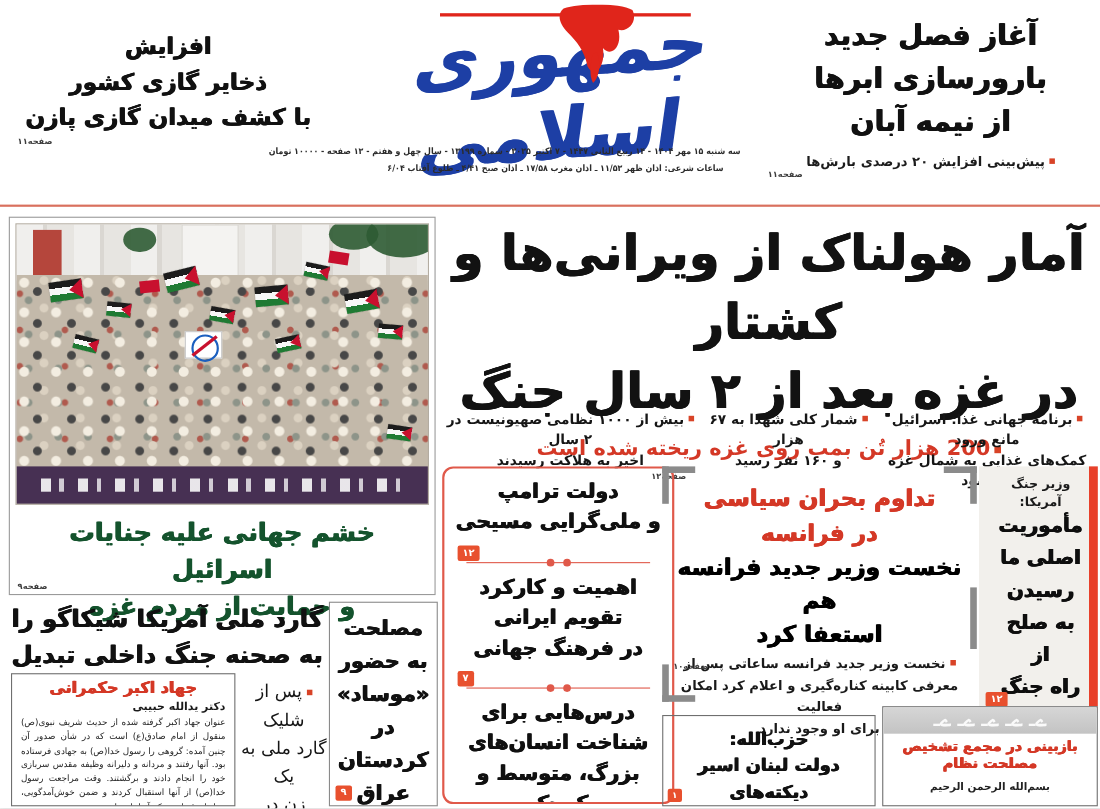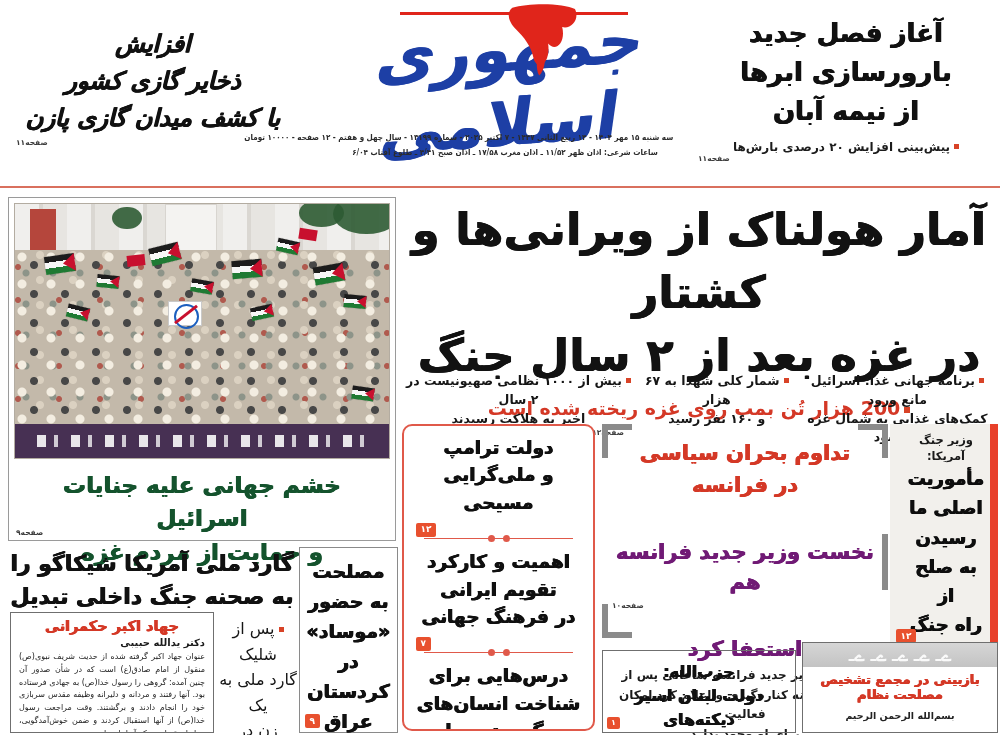--- a/index.html
+++ b/index.html
@@ -11,21 +11,21 @@
   .c { text-align:center; }
   .heavy { font-weight:bold; text-shadow:.5px 0 0 currentColor, -.5px 0 0 currentColor; }
   .pg { font-size:7.5px; color:#3c3c3c; font-weight:bold; }
   .rs { display:inline-block; width:6px; height:6px; background:#d84327; margin-left:4px; vertical-align:2px; }
   .rs.sm { width:5px; height:5px; }
   .badge { display:inline-block; background:#e8502e; color:#fff; font-weight:bold;
            font-size:9px; line-height:1; padding:2.5px 4.5px; border-radius:2px; }
 
   
   .top-left { left:2px; top:26px; width:302px; }
-  .top-left .ln { font-size:24px; line-height:1.55; color:#111;font-style:italic; }
+  .top-left .ln { font-size:21px; line-height:1.55; color:#111; }
   .top-right { left:698px; top:14px; width:296px; }
   .top-right .ln { font-size:26px; line-height:1.5; color:#111; }
   .top-sub { font-size:12px; font-weight:bold; color:#1c1c1c; margin-top:9px; }
   .masthead { left:318px; top:6px; width:374px; height:178px; }
   .mast-redline { position:absolute; left:82px; top:6px; width:228px; height:3px; background:#e0251b; }
   .mast-title { position:absolute; top:6px; width:100%; text-align:center; font-size:64px;
                 font-weight:bold; color:#1d3fa5; transform:rotate(-4deg) skewX(-12deg);
                 text-shadow:1px 0 0 #1d3fa5; letter-spacing:-2px; }
   .mast-drip { position:absolute; left:186px; top:-2px; }
   .datelines { position:absolute; top:124px; width:100%; }
@@ -80,40 +80,40 @@
   .article-title { font-size:14.5px; color:#d43826; text-align:center; margin-bottom:3px; }
   .article-author { font-size:10px; font-weight:bold; color:#1a1a1a; margin-bottom:3px; }
   .article-body { font-size:8px; line-height:1.6; color:#222; text-align:justify; }
 
   
   .mossad { left:299px; top:547px; width:99px; height:186px; border:1px solid #8a8a8a; padding-top:8px; }
   .mossad .ln { font-size:19px; line-height:1.58; color:#111; }
   .mossad .badge { position:absolute; left:5px; bottom:4px; }
 
   
-  .col2 { left:402px; top:424px; width:193px; height:307px; border:2px solid #e0594a;
+  .col2 { left:402px; top:424px; width:211px; height:307px; border:2px solid #e0594a;
           border-radius:10px; padding:8px 4px 0 4px; overflow:hidden; }
   .col2 .item { position:relative; }
   .col2 .ln { font-size:18.5px; line-height:1.48; color:#101010; }
   .col2 .badge-row { text-align:left; padding:1px 8px 0 8px; height:14px; }
   .col2 .divider { position:relative; height:1px; background:#e0594a; margin:8px 16px 9px 16px; }
   .col2 .divider::before, .col2 .divider::after { content:""; position:absolute; top:-3px; width:7px; height:7px;
         border-radius:50%; background:#e0594a; }
   .col2 .divider::before { left:calc(50% - 11px); }
   .col2 .divider::after { left:calc(50% + 4px); }
 
   
   .france { left:602px; top:424px; width:286px; height:214px; padding-top:14px; }
   .bracket { position:absolute; width:30px; height:34px; border-color:#8b8b8b; border-style:solid; border-width:0; }
   .bracket.tr { right:0; top:0; border-top-width:6px; border-right-width:6px; }
   .bracket.tl { left:0; top:0; border-top-width:6px; border-left-width:6px; }
   .bracket.bl { left:0; bottom:0; border-bottom-width:6px; border-left-width:6px; }
   .bracket.mr { right:0; top:110px; width:6px; height:56px; background:#8b8b8b; }
   .france .red .ln { font-size:21px; line-height:1.5; color:#d43826; }
-  .france .blk .ln { font-size:21px; line-height:1.45; color:#701a75;margin-top:36px; }
+  .france .blk .ln { font-size:21px; line-height:1.45; color:#000000; }
   .france .sub { margin-top:2px; }
   .france .sub .ln { font-size:12px; font-weight:bold; line-height:1.62; color:#1a1a1a; }
   .france .pg { position:absolute; left:10px; bottom:28px; }
 
   
   .war { left:890px; top:424px; width:108px; height:224px; background:#f2f0ec; padding:8px 10px 0 14px; }
   .war::after { content:""; position:absolute; right:0; top:0; width:8px; height:100%; background:#e8402a; }
   .war .kick { font-size:11.5px; font-weight:bold; line-height:1.4; color:#1a1a1a; }
   .war .ln { font-size:18px; line-height:1.62; color:#0e0e0e; }
   .war .badge { position:absolute; left:6px; bottom:5px; }

